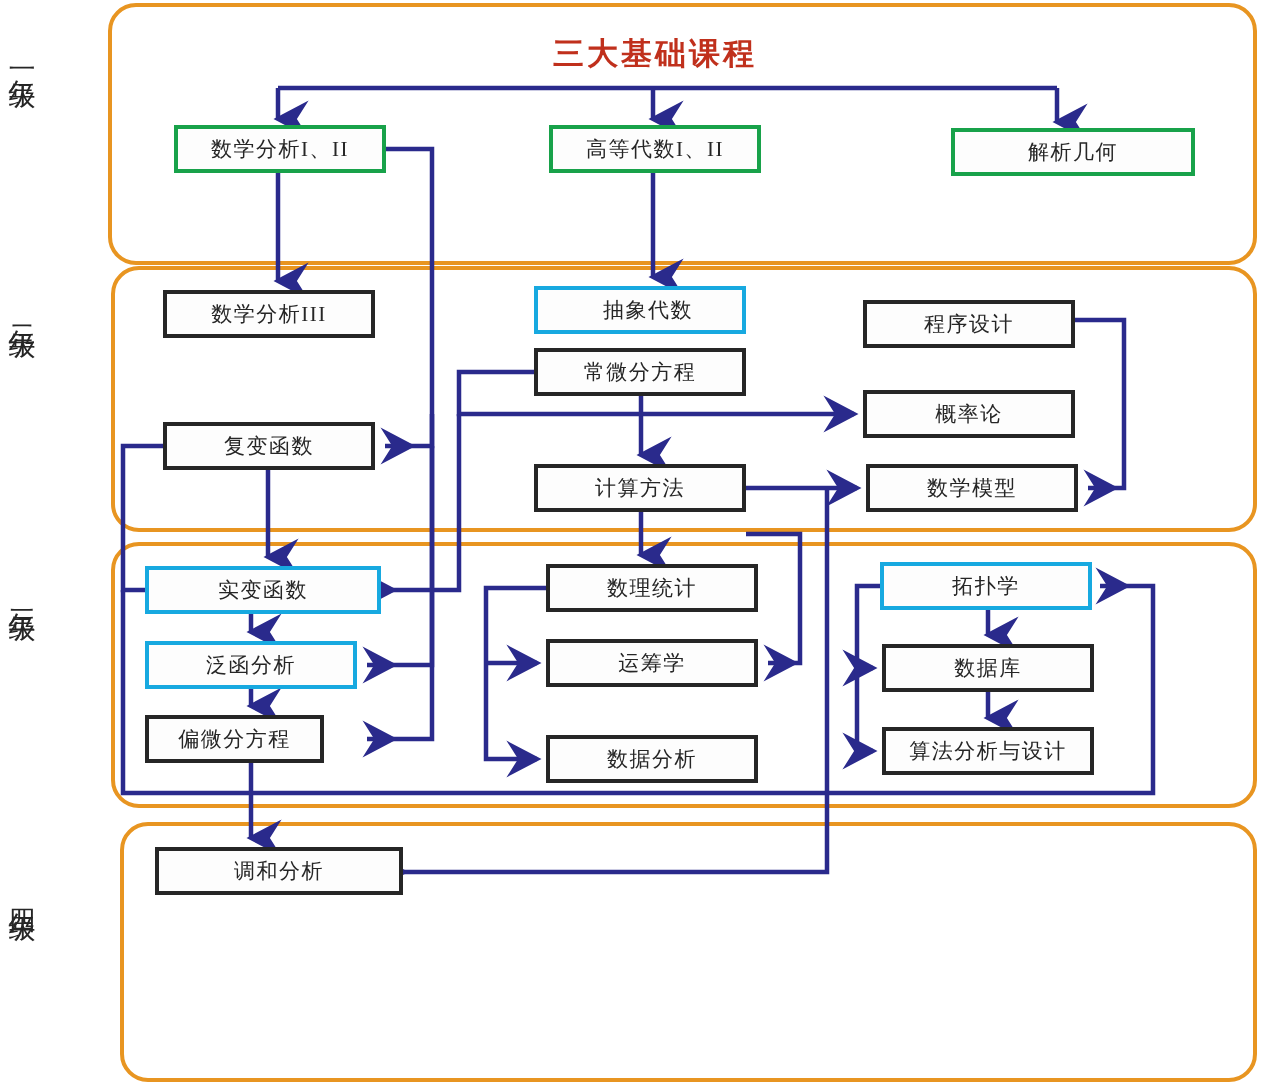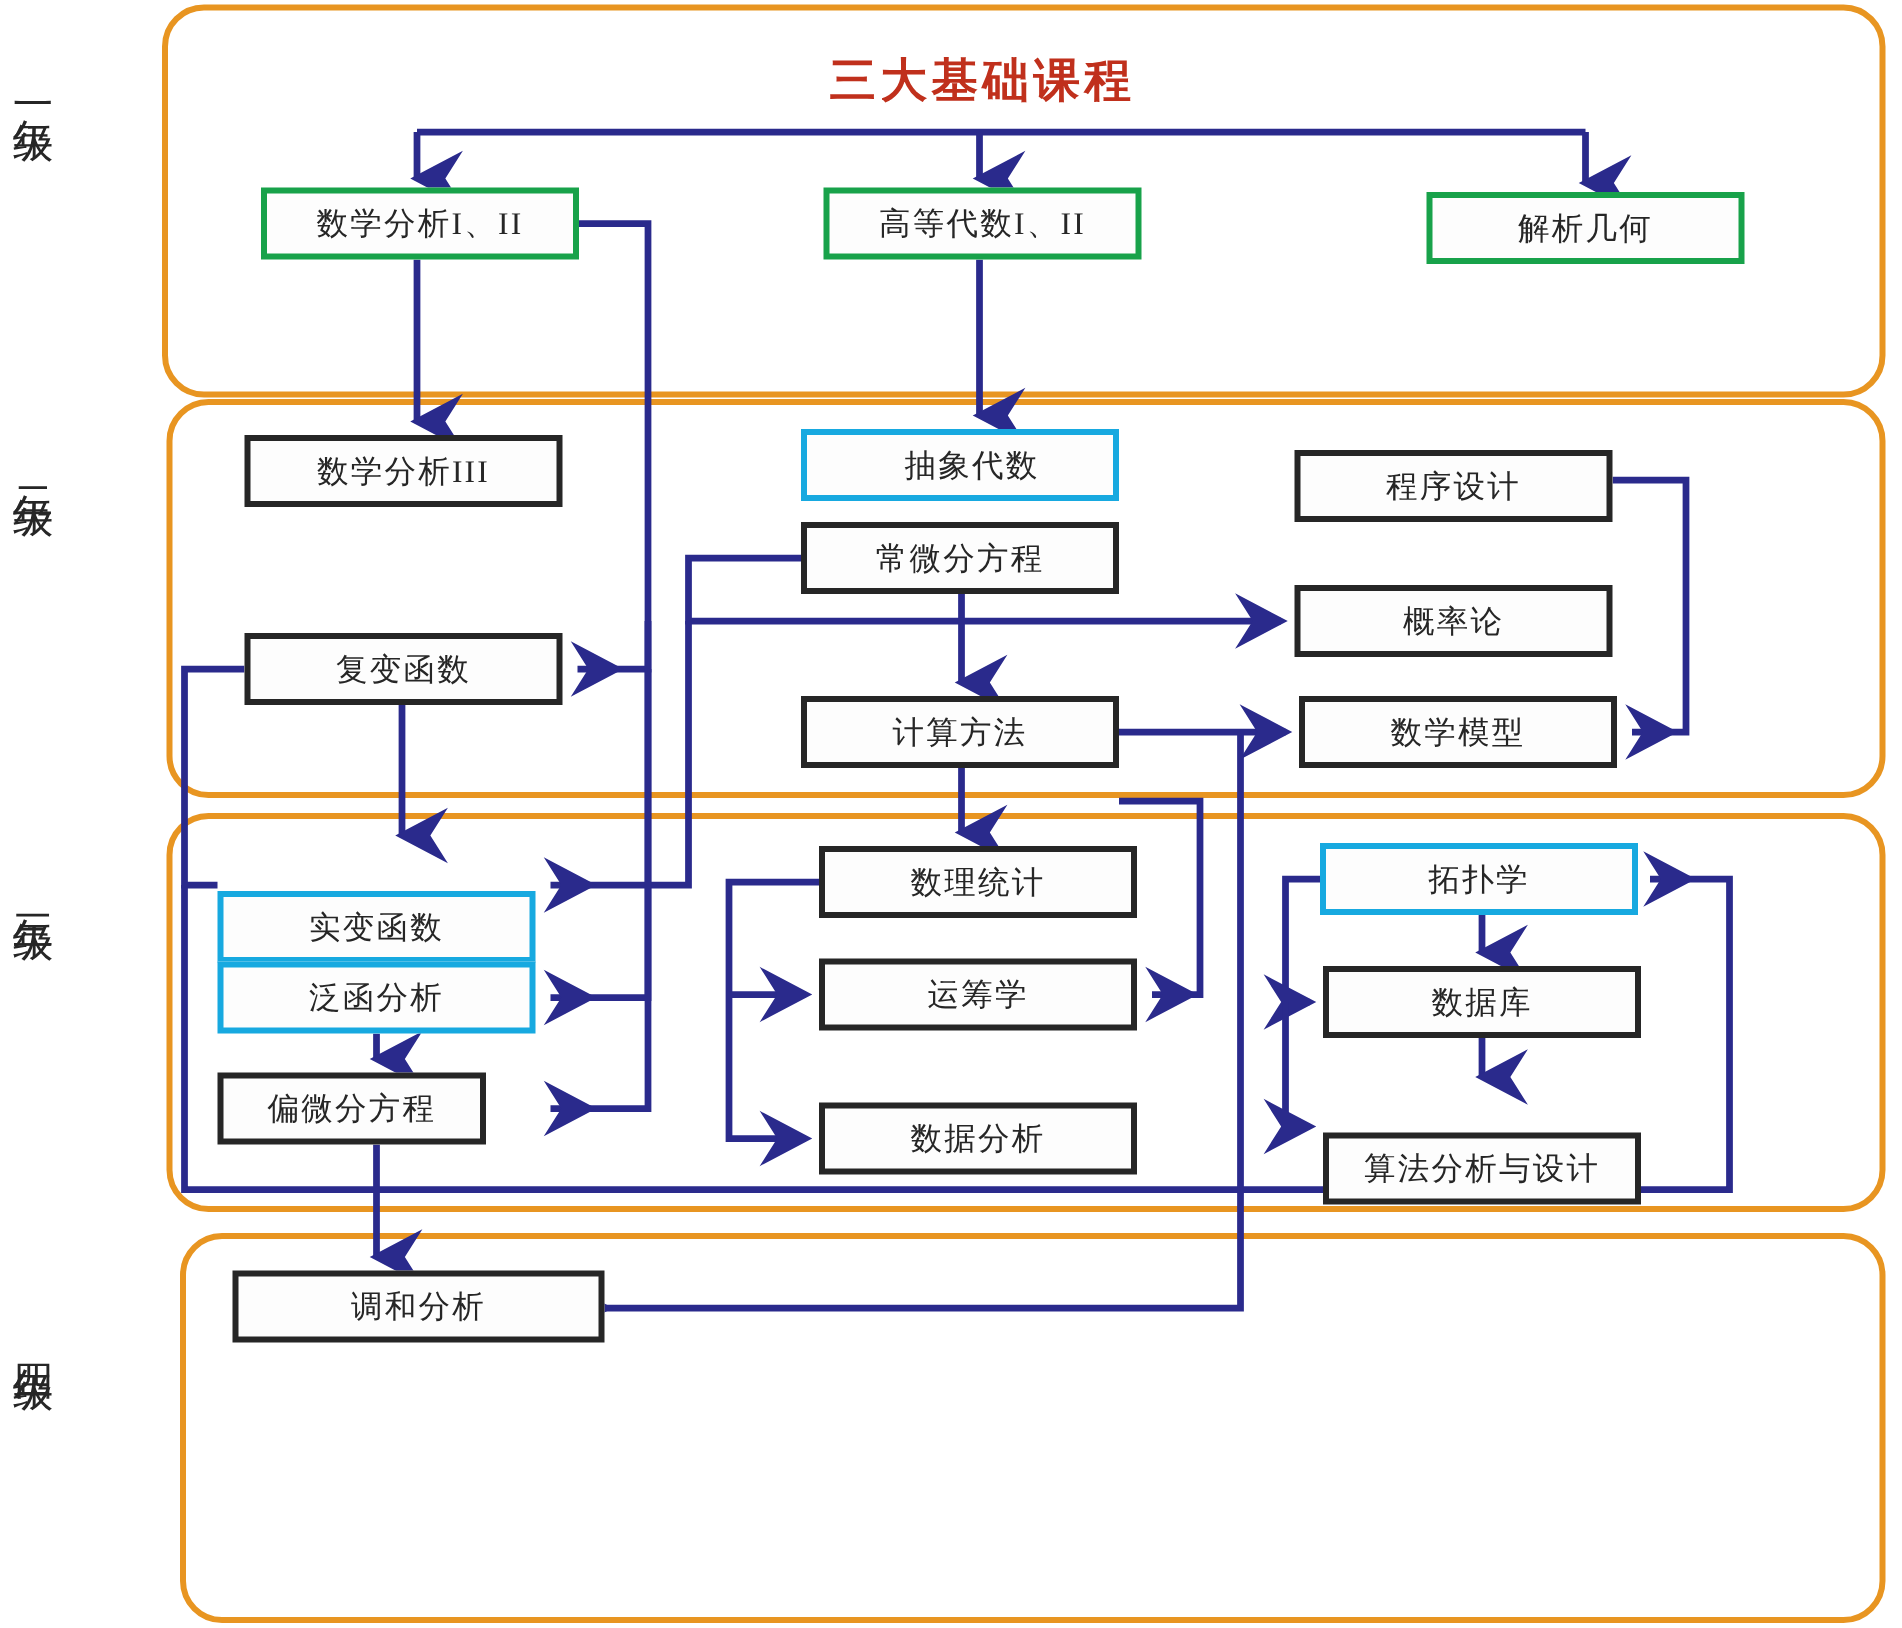--- a/index.html
+++ b/index.html
@@ -128,36 +128,36 @@
 
   <div class="title" style="left:553px; top:33px;">三大基础课程</div>
 
   <div class="year-label" style="left:8px; top:55px;">一年级</div>
   <div class="year-label" style="left:8px; top:305px;">二年级</div>
   <div class="year-label" style="left:8px; top:588px;">三年级</div>
   <div class="year-label" style="left:8px; top:888px;">四年级</div>
 
   <div class="node green" style="left:174px; top:125px; width:212px; height:48px;">数学分析I、II</div>
   <div class="node green" style="left:549px; top:125px; width:212px; height:48px;">高等代数I、II</div>
-  <div class="node green" style="left:951px; top:128px; width:212px; height:48px;">解析几何</div>
+  <div class="node green" style="left:951px; top:128px; width:244px; height:48px;">解析几何</div>
 
   <div class="node black" style="left:163px; top:290px; width:212px; height:48px;">数学分析III</div>
   <div class="node cyan" style="left:534px; top:286px; width:212px; height:48px;padding-left:16px;">抽象代数</div>
   <div class="node black" style="left:534px; top:348px; width:212px; height:48px;">常微分方程</div>
   <div class="node black" style="left:163px; top:422px; width:212px; height:48px;">复变函数</div>
   <div class="node black" style="left:534px; top:464px; width:212px; height:48px;">计算方法</div>
   <div class="node black" style="left:863px; top:300px; width:212px; height:48px;">程序设计</div>
   <div class="node black" style="left:863px; top:390px; width:212px; height:48px;">概率论</div>
   <div class="node black" style="left:866px; top:464px; width:212px; height:48px;">数学模型</div>
 
-  <div class="node cyan" style="left:145px; top:594px; width:212px; height:48px;">实变函数</div>
+  <div class="node cyan" style="left:145px; top:566px; width:236px; height:48px;">实变函数</div>
   <div class="node cyan" style="left:145px; top:641px; width:212px; height:48px;">泛函分析</div>
   <div class="node black" style="left:145px; top:715px; width:179px; height:48px;">偏微分方程</div>
   <div class="node black" style="left:546px; top:564px; width:212px; height:48px;">数理统计</div>
   <div class="node black" style="left:546px; top:639px; width:212px; height:48px;">运筹学</div>
   <div class="node black" style="left:546px; top:735px; width:212px; height:48px;">数据分析</div>
   <div class="node cyan" style="left:880px; top:562px; width:212px; height:48px;">拓扑学</div>
   <div class="node black" style="left:882px; top:644px; width:212px; height:48px;">数据库</div>
-  <div class="node black" style="left:882px; top:727px; width:212px; height:48px;margin-top:28px;">算法分析与设计</div>
+  <div class="node black" style="left:882px; top:727px; width:212px; height:48px;">算法分析与设计</div>
 
   <div class="node black" style="left:155px; top:847px; width:248px; height:48px;">调和分析</div>
 
 </div>
 
 </body></html>

